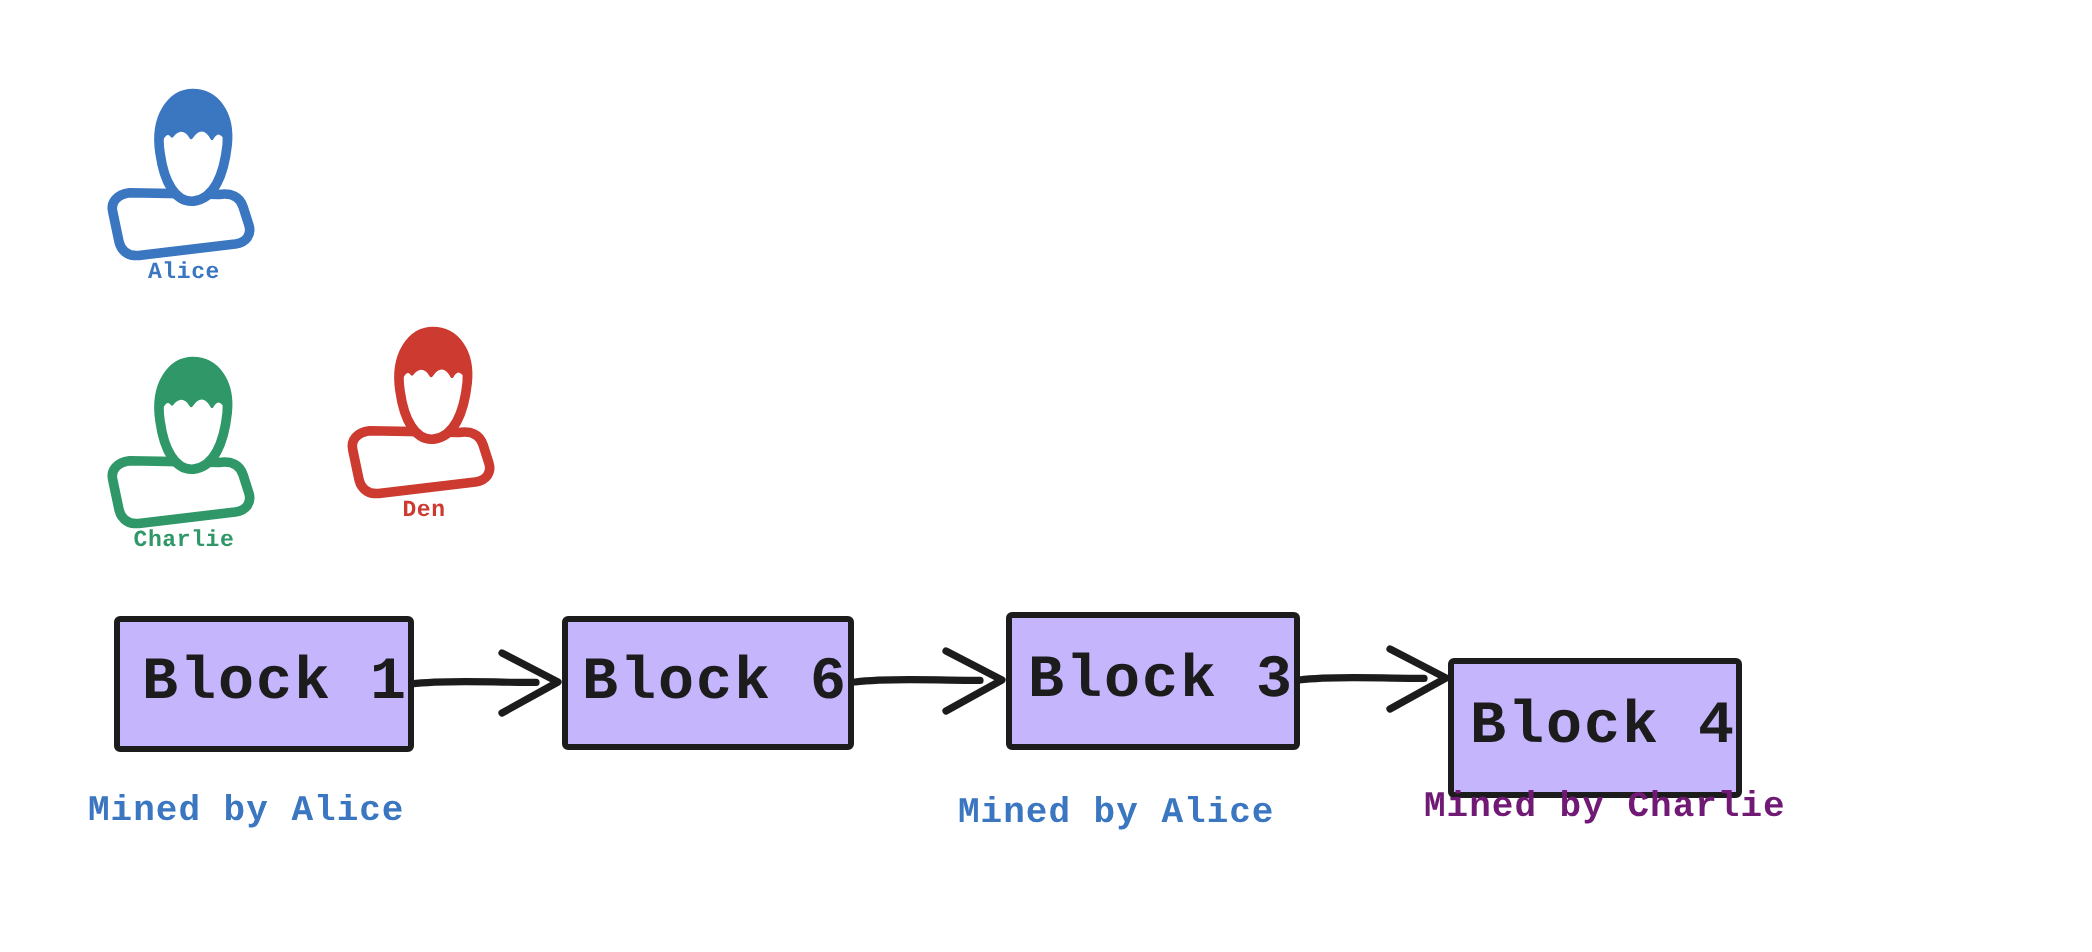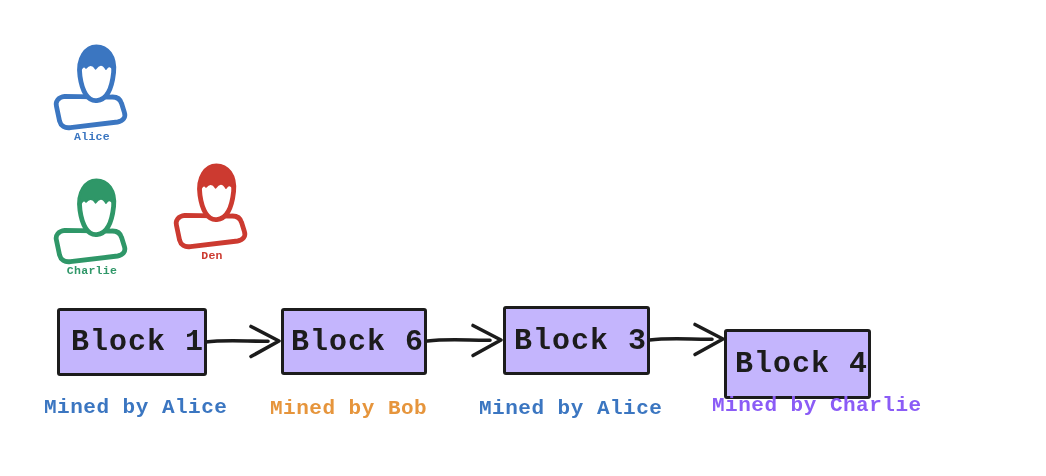--- a/index.html
+++ b/index.html
@@ -63,21 +63,21 @@
     height: 44px;
     color: #1c1c1c;
   }
   .arrow svg { display: block; width: 100%; height: 100%; }
   .arrow-1 { left: 204px; top: 319px; }
   .arrow-2 { left: 426px; top: 318px; }
   .arrow-3 { left: 648px; top: 317px; }
   
   .mined-label {
     position: absolute;
-    font-size: 21px;
+    font-size: 18px;
     font-weight: 600;
     letter-spacing: 0.5px;
     white-space: nowrap;
   }
   .mined-1 { left: 44px;  top: 396px; }
   .mined-2 { left: 270px; top: 397px; }
   .mined-3 { left: 479px; top: 397px; }
   .mined-4 { left: 712px; top: 394px; }
 </style>
 </head>
@@ -140,17 +140,16 @@
   <div class="arrow arrow-3">
     <svg>
         <use href="#arrow-glyph"></use>
       </svg>
   </div>
   <div class="block block-4">
     <span class="block-label">Block 4</span>
   </div>
 
   <div class="mined-label mined-1" style="color: rgb(59, 118, 193);">Mined by Alice</div>
-  <div class="mined-label mined-2" style="color: rgb(230, 149, 60);">Mined by Bob</div>
   <div class="mined-label mined-3" style="color: rgb(59, 118, 193);">Mined by Alice</div>
-  <div class="mined-label mined-4" style="color: #8b5cf6;">Mined by Charlie</div>
+  <div class="mined-label mined-4" style="color: #701a75;">Mined by Charlie</div>
 
 </div>
 
 </body></html>

